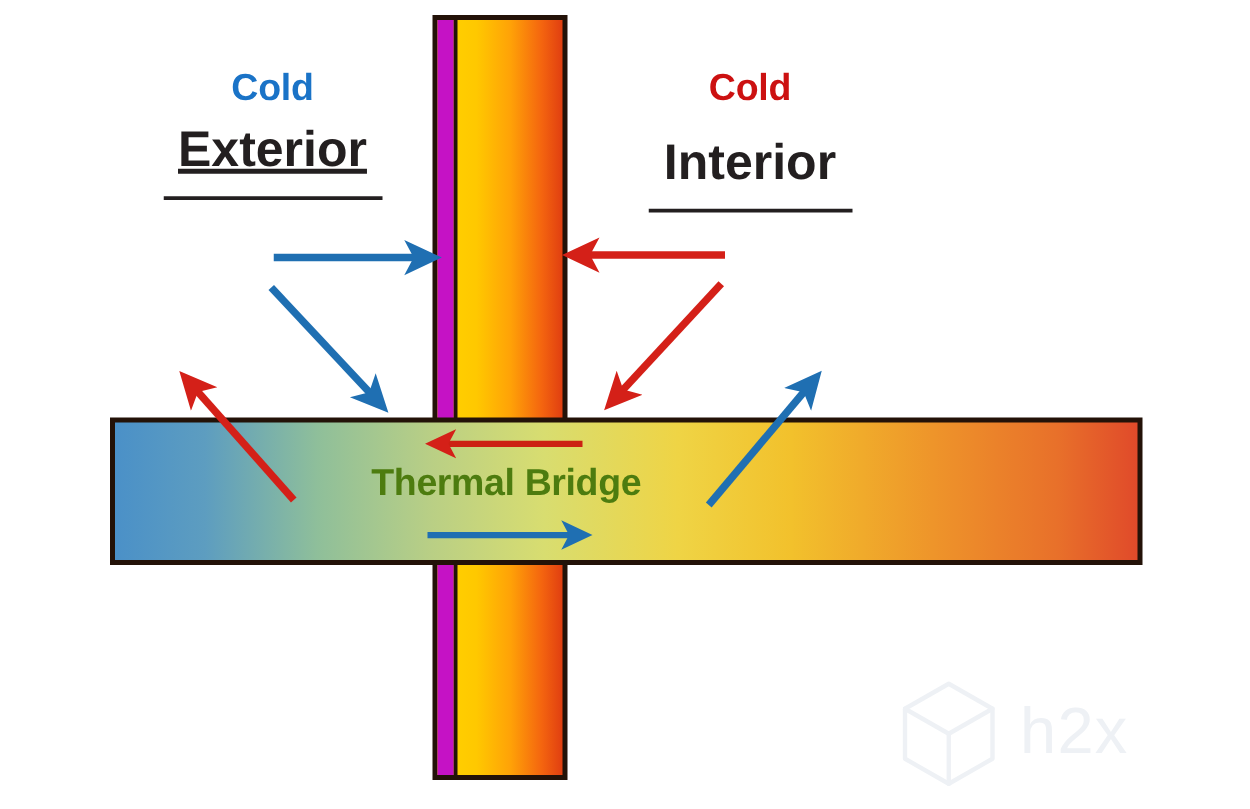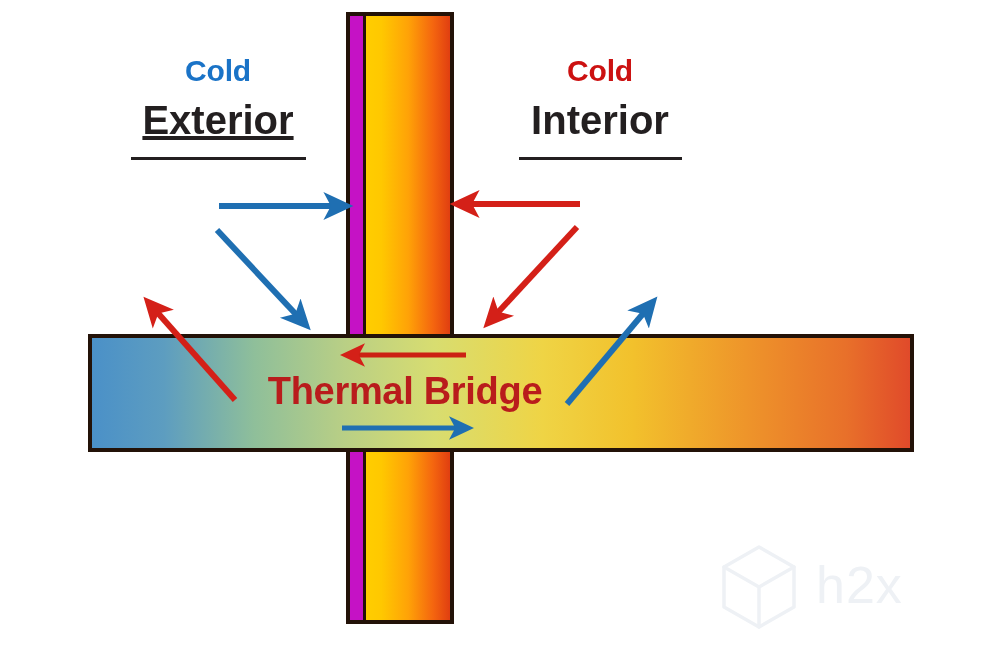--- a/index.html
+++ b/index.html
@@ -57,31 +57,31 @@
     width: 200px;
   }
   #interior-group {
     left: 500px;
     top: 56px;
     width: 200px;
   }
   #exterior-group .label-rule { width: 175px; margin-top: 17px; }
   #interior-group .label-rule { width: 163px; margin-top: 17px; }
   #exterior-group .label-side { margin-top: 14px; text-decoration: underline; }
-  #interior-group .label-side { margin-top: 14px; }
+  #interior-group .label-side { margin-top: 24px; }
 
   #thermal-bridge-caption {
     position: absolute;
     left: 0;
     top: 370px;
     width: 810px;
     text-align: center;
-    font-size: 38px;
+    font-size: 30px;
     font-weight: bold;
-    color: #b91c1c;
+    color: #4d7c0f;
     letter-spacing: -0.3px;
     pointer-events: none;
   }
 
   #watermark {
     position: absolute;
     left: 716px;
     top: 540px;
     width: 230px;
     height: 90px;

